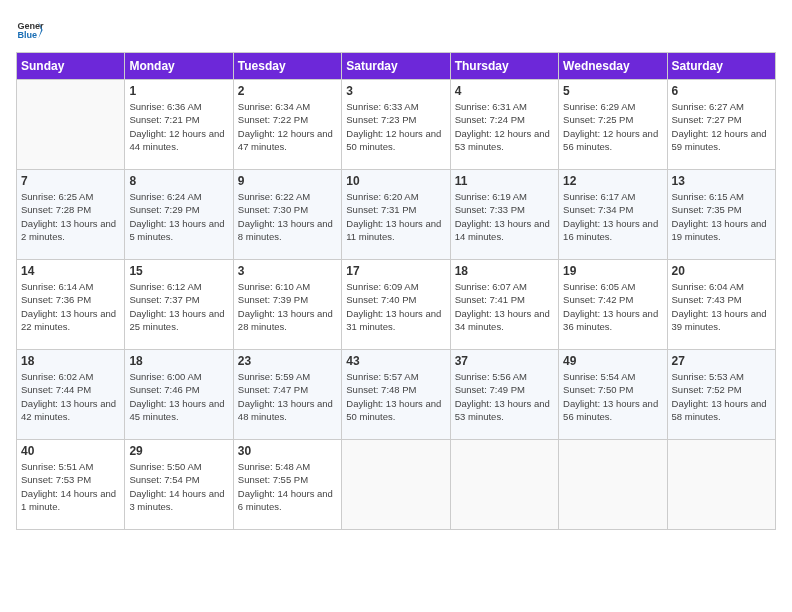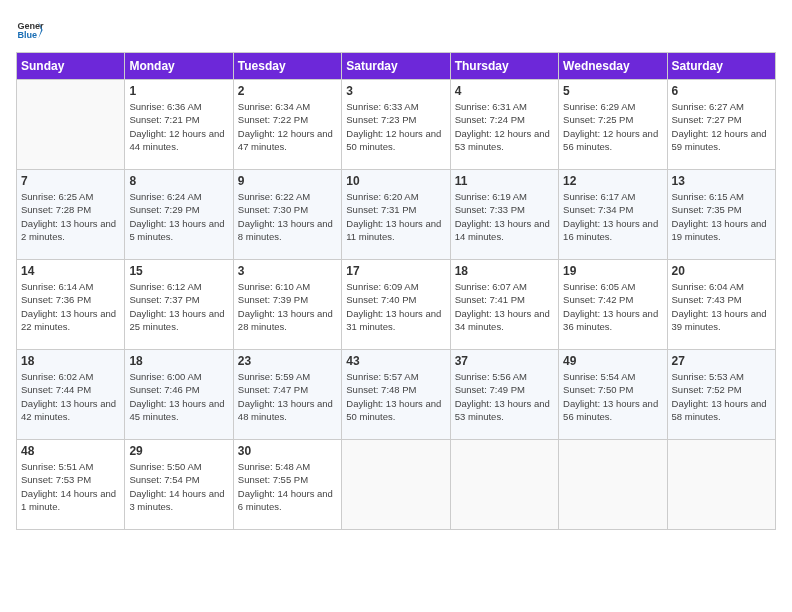--- a/index.html
+++ b/index.html
@@ -222,21 +222,21 @@
           <span class="day-number">49</span>
           <div class="cell-content">Sunrise: 5:54 AM<br>Sunset: 7:50 PM<br>Daylight: 13 hours and 56 minutes.</div>
         </td>
         <td>
           <span class="day-number">27</span>
           <div class="cell-content">Sunrise: 5:53 AM<br>Sunset: 7:52 PM<br>Daylight: 13 hours and 58 minutes.</div>
         </td>
       </tr>
       <tr>
         <td>
-          <span class="day-number">48</span>
+          <span class="day-number">40</span>
           <div class="cell-content">Sunrise: 5:51 AM<br>Sunset: 7:53 PM<br>Daylight: 14 hours and 1 minute.</div>
         </td>
         <td>
           <span class="day-number">29</span>
           <div class="cell-content">Sunrise: 5:50 AM<br>Sunset: 7:54 PM<br>Daylight: 14 hours and 3 minutes.</div>
         </td>
         <td>
           <span class="day-number">30</span>
           <div class="cell-content">Sunrise: 5:48 AM<br>Sunset: 7:55 PM<br>Daylight: 14 hours and 6 minutes.</div>
         </td>

